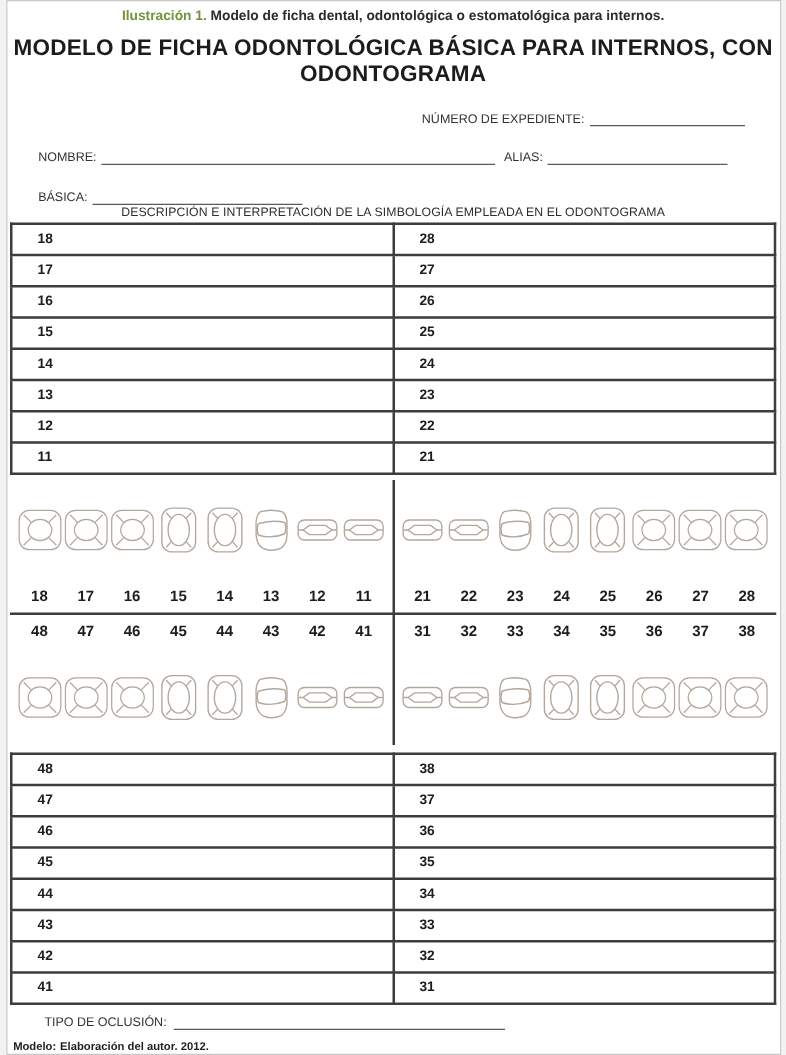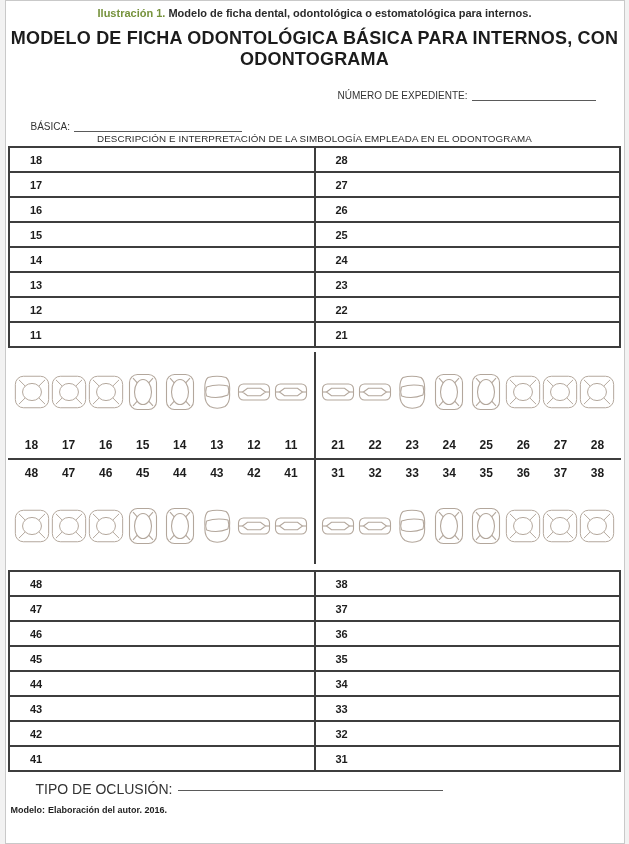--- a/index.html
+++ b/index.html
@@ -40,39 +40,45 @@
   .odo{ position:relative; width:613px; margin:4px auto 0; height:212px;}
   .midline{ position:absolute; left:calc(50% - 1px); top:0; bottom:0; width:2px; background:#3d3d3d;}
   .o-row{ display:flex; }
   .half{ width:50%; display:flex; justify-content:space-around; align-items:center; padding:0 5px; box-sizing:border-box;}
   .teeth-row{ height:80px; }
   .num-row{ height:26px; font-weight:bold; font-size:12px; color:#1d1d1d;}
   .num-row .cell{ display:flex; align-items:center; justify-content:center;}
   .hline{ border-top:2px solid #3d3d3d; }
   .cell{ width:36px; display:flex; justify-content:center; align-items:center;}
   
-  .occlusion{ margin:9px 0 0 30px; font-size:14px; color:#333; display:flex; align-items:flex-start;}
+  .occlusion{ margin:9px 0 0 30px; font-size:10px; color:#333; display:flex; align-items:flex-end;}
   .occlusion .lbl{ margin-right:6px;}
   .source{ margin:8px 0 0 5px; font-size:9px; font-weight:bold; color:#1f1f1f;}
   .source .src-text{ font-weight:bold; margin-left:3px;}
 </style>
 </head>
 <body>
 
 <div class="page">
 
   <div class="caption">
     <span class="cap-label">Ilustración 1.</span><span> Modelo de ficha dental, odontológica o estomatológica para internos.</span>
   </div>
   <div class="main-title">MODELO DE FICHA ODONTOLÓGICA BÁSICA PARA INTERNOS, CON ODONTOGRAMA</div>
 
   <div class="form">
     <div class="frow right-row">
       <span class="lbl">NÚMERO DE EXPEDIENTE:</span>
       <span class="blank b124"></span>
+    </div>
+    <div class="frow">
+      <span class="lbl">NOMBRE:</span>
+      <span class="blank b315"></span>
+      <span class="lbl gap">ALIAS:</span>
+      <span class="blank b144"></span>
     </div>
     <div class="frow">
       <span class="lbl">BÁSICA:</span>
       <span class="blank b168"></span>
     </div>
   </div>
 
   <div class="symb-header">DESCRIPCIÓN E INTERPRETACIÓN  DE LA SIMBOLOGÍA EMPLEADA EN EL ODONTOGRAMA</div>
   <table class="symb-table" id="upper-table">
       <tbody>
@@ -506,16 +512,16 @@
           <td>31</td>
         </tr>
       </tbody>
     </table>
 
   <div class="occlusion">
     <span class="lbl">TIPO DE OCLUSIÓN:</span>
     <span class="blank b265"></span>
   </div>
   <div class="source">
-    <span>Modelo:</span><span class="src-text">Elaboración del autor. 2016.</span>
+    <span>Modelo:</span><span class="src-text">Elaboración del autor. 2012.</span>
   </div>
 
 </div>
 
 </body></html>

